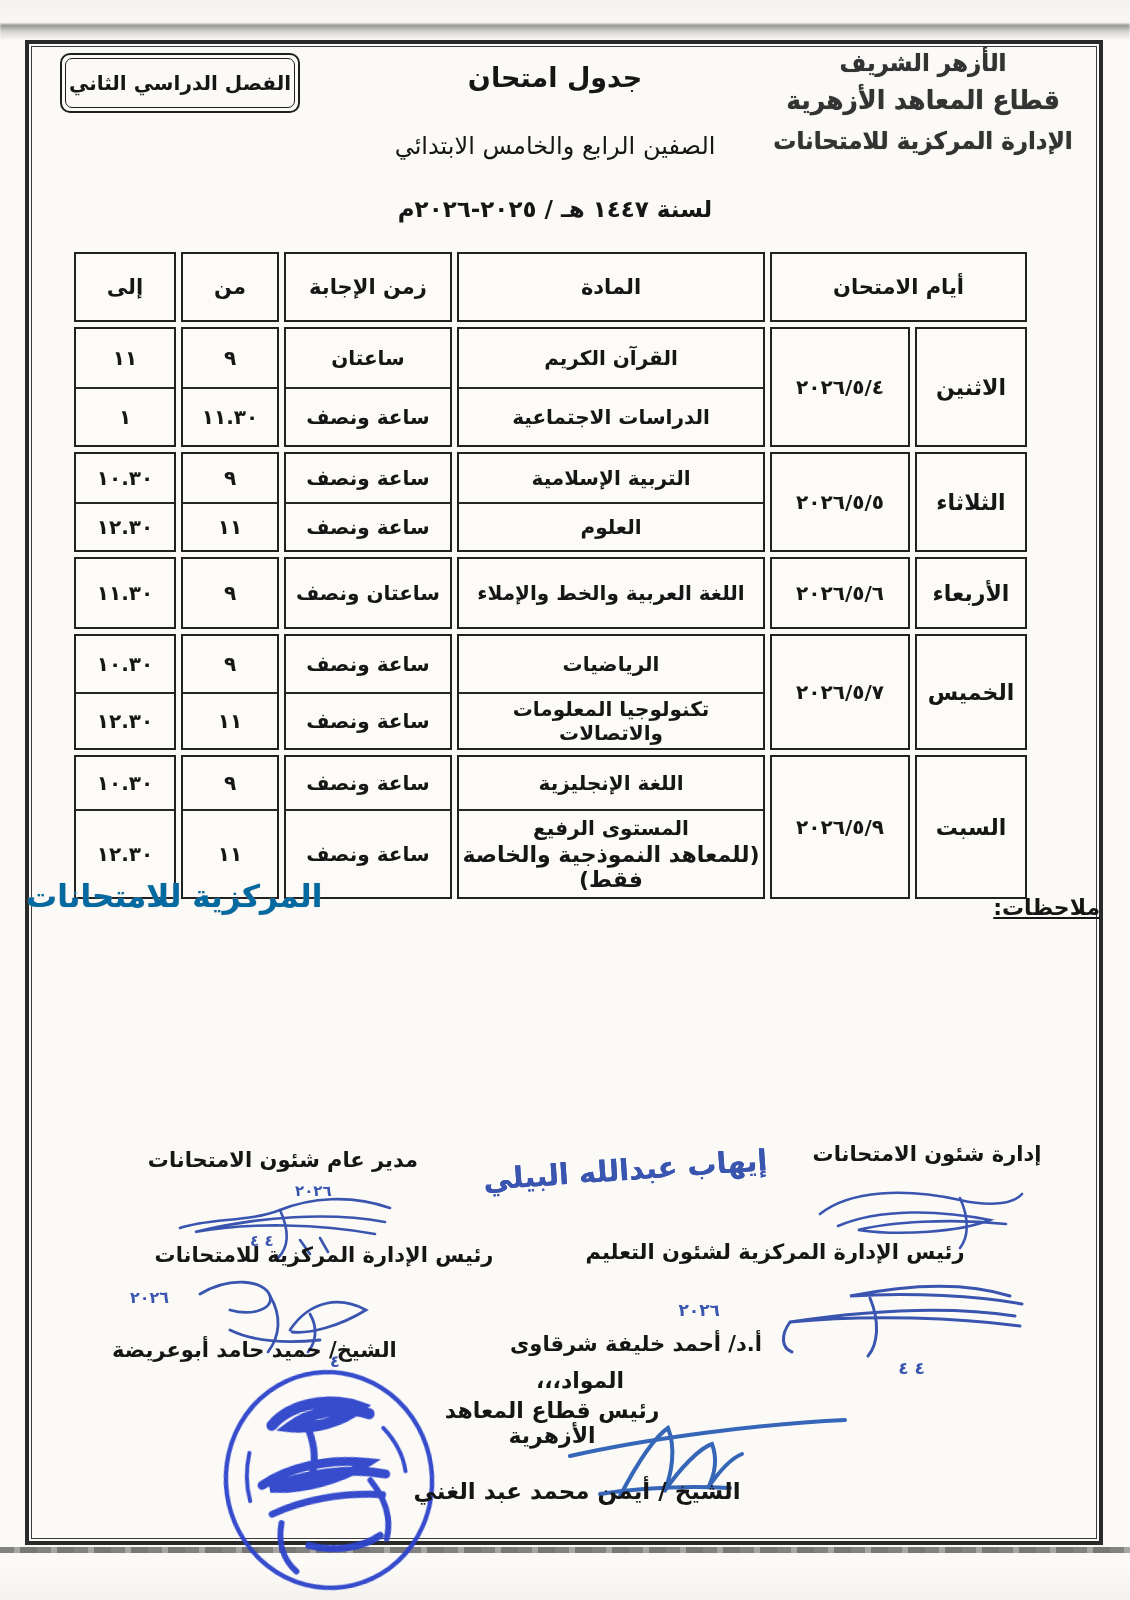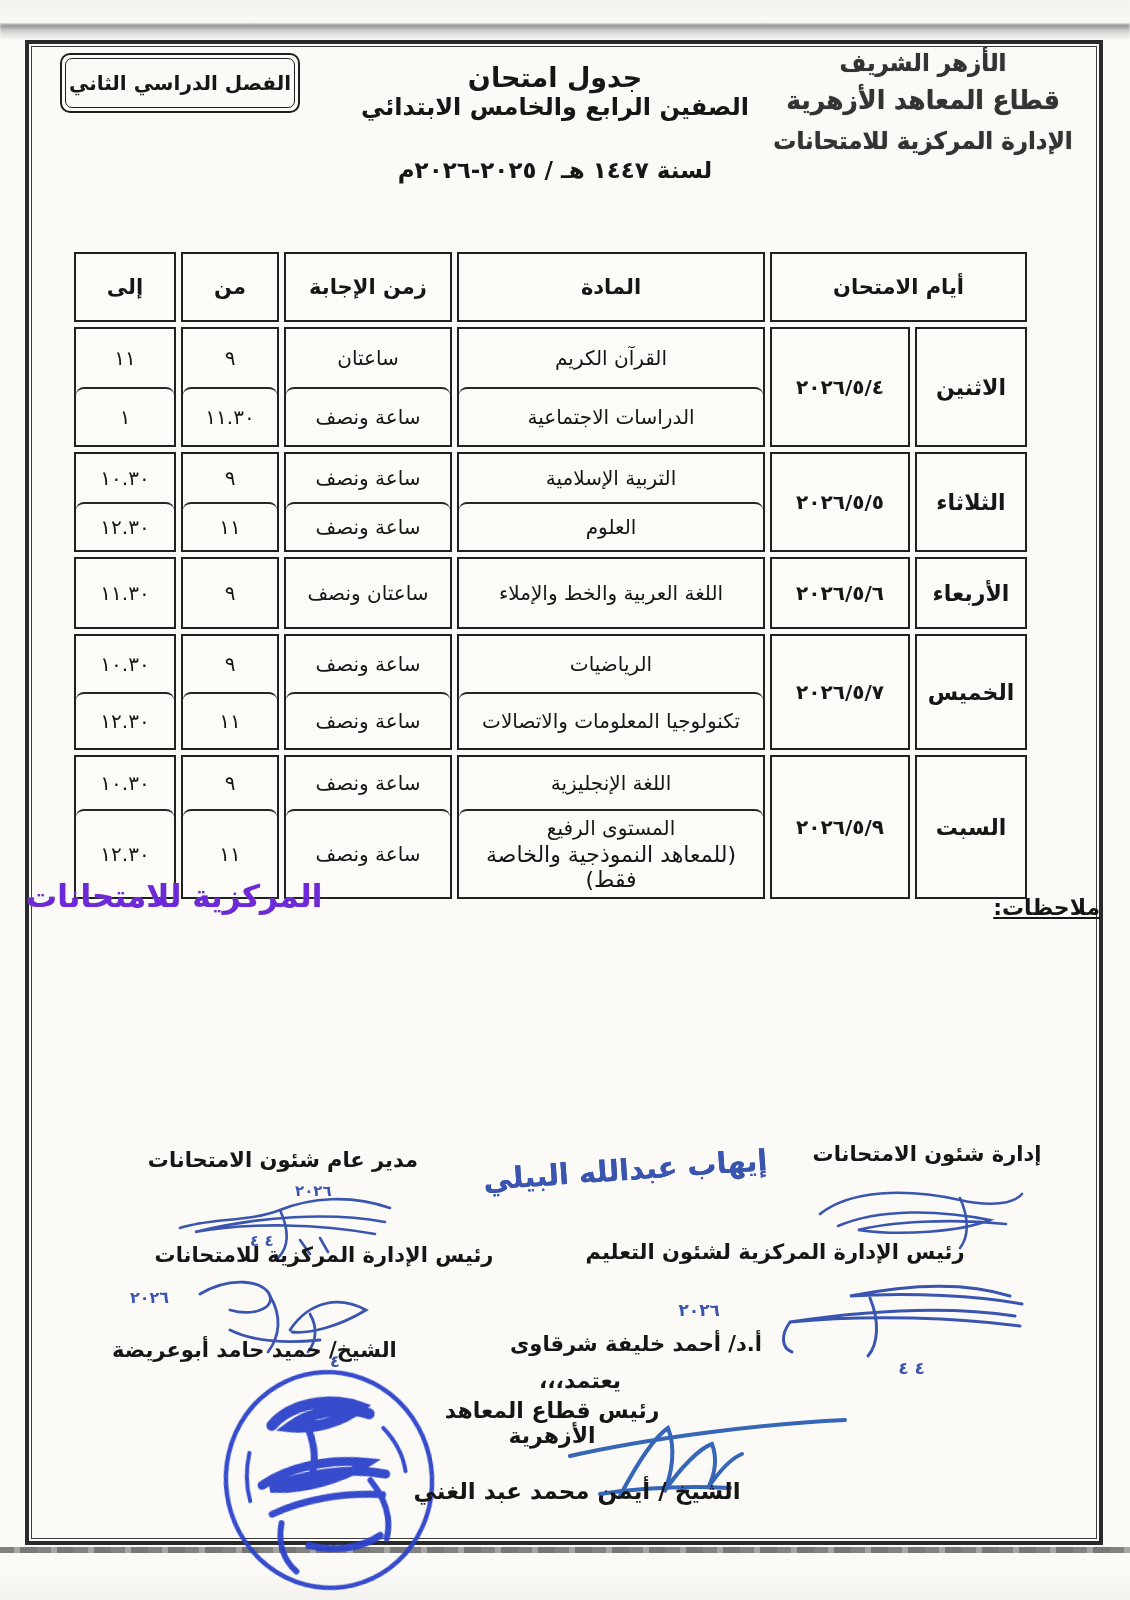--- a/index.html
+++ b/index.html
@@ -49,21 +49,21 @@
     position:absolute; right:42px; top:46px; width:330px; text-align:center;
     color:#333; font-weight:bold; transform:scaleY(1.04);
   }
   .org .l1 { font-size:23px; line-height:36px; letter-spacing:1px; text-shadow:0 0 .7px #444; }
   .org .l2 { font-size:25px; line-height:38px; text-shadow:0 0 .8px #444; }
   .org .l3 { font-size:23px; line-height:38px; text-shadow:0 0 .8px #444; }
 
   
   .titles { position:absolute; left:330px; top:62px; width:450px; text-align:center; }
   .titles .t1 { font-size:27px; font-weight:bold; }
-  .titles .t2 { font-size:24px; font-weight:bold; }
+  .titles .t2 { font-size:24px; font-weight:normal; margin-top:39px; }
   .titles .t3 { font-size:23px; font-weight:bold; margin-top:36px; }
 
   
   table.sched {
     position:absolute; right:98px; top:247px;
     border-collapse:separate; border-spacing:5px;
     table-layout:fixed;
   }
   table.sched td {
     border:2.5px solid #212121; background:#fcfbf8;
@@ -73,35 +73,35 @@
   td.c-day  { width:112px; font-size:22px; }
   td.c-date { width:140px; font-size:20px; }
   td.c-subj { width:308px; }
   td.c-dur  { width:168px; }
   td.c-from { width:98px;  }
   td.c-to   { width:102px; }
   tr.head td { height:70px; font-size:21px; }
   .stack { display:flex; flex-direction:column; width:100%; }
   .cell {
     display:flex; flex-direction:column; align-items:center; justify-content:center;
-    font-size:20px; font-weight:normal;border-radius:8px;
+    font-size:20px; font-weight:bold;
   }
   .cell + .cell { border-top:2px solid #262626; }
   .subline { font-size:22px; margin-top:2px; }
   .bk1 .cell { height:58px; }
   .bk2 .cell { height:48px; }
   .bk3 .cell { height:68px; }
   .bk4 .cell { height:56px; }
   .bk5 .cell { height:52px; }
   .bk5 .cell:last-child { height:88px; }
 
   
   .watermark {
     position:absolute; left:26px; top:878px;
-    font-size:31px; font-weight:bold; color:#6d28d9;
+    font-size:31px; font-weight:bold; color:#0369a1;
     text-shadow:0 0 1px #aaa; letter-spacing:0; z-index:6; direction:rtl;
   }
 
   
   .notes { position:absolute; right:30px; top:895px; width:880px; direction:rtl; }
   .notes-heading {
     font-size:22px; font-weight:bold; text-decoration:underline; margin-bottom:14px;
   }
   .note-item {
     font-size:20px; font-weight:bold; line-height:39px; padding-right:72px; text-align:right;
@@ -372,21 +372,21 @@
     <path d="M120,60 C140,30 170,26 196,40 C170,56 140,64 122,62"></path>
     <path d="M140,44 C148,58 146,72 138,82"></path>
     <path d="M60,60 C80,70 110,74 150,70"></path>
   </g>
 </svg>
 <span class="sig-mark" style="left:330px; top:1352px; font-size:16px;">٤</span>
 <div style="position:absolute; left:112px; top:1338px;">
   <span class="printed-name">الشيخ/ حميد حامد أبوعريضة</span>
 </div>
 
-<div class="approval" style="left:500px; top:1368px; width:160px; font-size:22px;">يعتمد،،،</div>
+<div class="approval" style="left:500px; top:1368px; width:160px; font-size:22px;">المواد،،،</div>
 <div class="approval" style="left:412px; top:1398px; width:280px; font-size:22px;">رئيس قطاع المعاهد الأزهرية</div>
 <svg class="scribble" style="left:560px; top:1408px; z-index:9;" width="290" height="95" viewBox="0 0 290 95">
   <g fill="none" stroke="#3566b8" stroke-width="4" stroke-linecap="round">
     <path d="M10,48 C90,30 200,16 285,12"></path>
     <path d="M60,88 C80,50 96,28 108,20 C116,40 112,66 104,84 C120,60 140,40 152,36 C158,52 154,68 148,80 C160,62 172,50 182,46"></path>
     <path d="M40,86 C80,80 130,78 170,80"></path>
   </g>
 </svg>
 <div class="approval" style="left:412px; top:1478px; width:330px; font-size:23px; z-index:10;">الشيخ / أيمن محمد عبد الغني</div>
 

